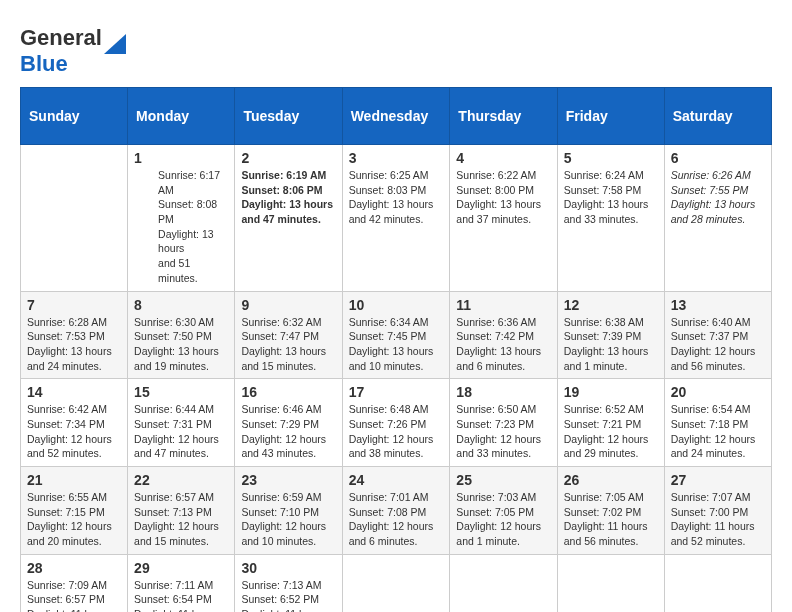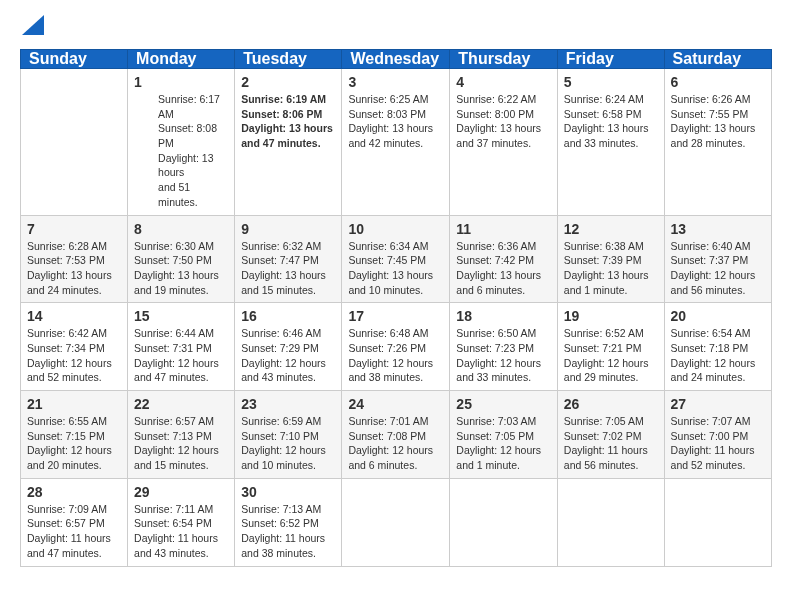--- a/index.html
+++ b/index.html
@@ -36,22 +36,22 @@
     }
     .calendar {
       width: 100%;
       border-collapse: collapse;
       border: 1px solid #ccc;
     }
     .calendar th {
       background-color: #1565c0;
       color: #fff;
       text-align: left;
-      padding: 0 8px;
-      font-size: 16px;
+      padding: 20px 8px;
+      font-size: 14px;
       border: 1px solid #1255a0;
     }
     .calendar td {
       vertical-align: top;
       border: 1px solid #ccc;
       padding: 5px 6px;
       width: 108px;
       min-height: 80px;
       font-size: 11px;
       color: #333;
@@ -70,20 +70,24 @@
     }
     .row-bg-1 { background: #fff; }
     .row-bg-2 { background: #f5f5f5; }
   </style>
 </head>
 <body>
 
 <div class="header">
   <div class="logo">
     <div style="display:flex; align-items:center;">
+      <div>
+        <span style="font-size:22px; font-weight:bold; color:#333;">General</span><br>
+        <span style="font-size:22px; font-weight:bold; color:#1565c0; margin-left:0;">Blue</span>
+      </div>
       <div style="margin-left:2px; margin-top:-10px;">
         <svg width="22" height="20" viewBox="0 0 22 20">
           <polygon points="0,20 22,0 22,20" fill="#1565c0"></polygon>
         </svg>
       </div>
     </div>
   </div>
   <div class="title-block">
     <div class="month-title"></div>
     <div class="location"></div>
@@ -129,27 +133,27 @@
         <td class="row-bg-1">
           <span class="day-number">4</span>
           <div class="day-info" style="white-space: pre-line;">Sunrise: 6:22 AM
 Sunset: 8:00 PM
 Daylight: 13 hours
 and 37 minutes.</div>
         </td>
         <td class="row-bg-1">
           <span class="day-number">5</span>
           <div class="day-info" style="white-space: pre-line;">Sunrise: 6:24 AM
-Sunset: 6:58 PM
+Sunset: 7:58 PM
 Daylight: 13 hours
 and 33 minutes.</div>
         </td>
         <td class="row-bg-1">
           <span class="day-number">6</span>
-          <div class="day-info" style="white-space: pre-line;">Sunrise: 6:26 AM
+          <div class="day-info" style="white-space: pre-line; font-style: italic;">Sunrise: 6:26 AM
 Sunset: 7:55 PM
 Daylight: 13 hours
 and 28 minutes.</div>
         </td>
       </tr>
       <tr>
         <td class="row-bg-2">
           <span class="day-number">7</span>
           <div class="day-info" style="white-space: pre-line;">Sunrise: 6:28 AM
 Sunset: 7:53 PM

